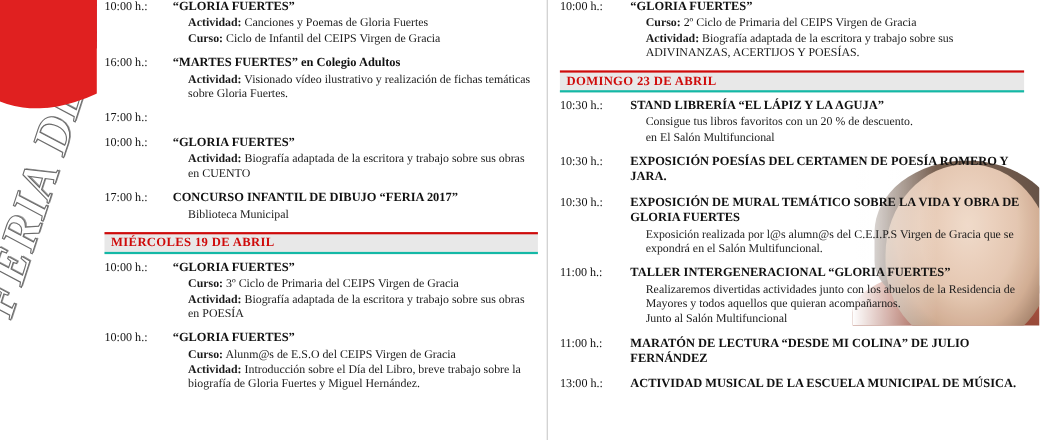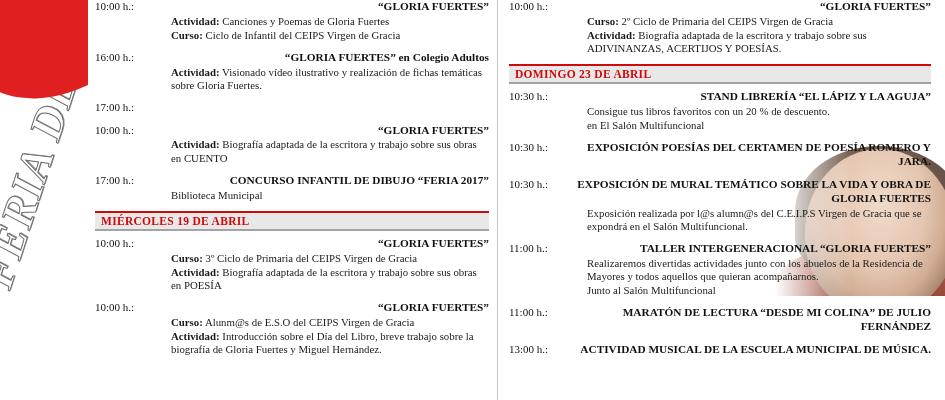--- a/index.html
+++ b/index.html
@@ -84,21 +84,21 @@
     position: absolute;
     left: 497px; top: 0;
     width: 1px; height: 400px;
     background: #c9c9c9;
   }
 
   
   .day-banner {
     background: #e8e8e8;
     border-top: 2px solid #cf0a0a;
-    border-bottom: 2px solid #a3a3a3;
+    border-bottom: 2px solid #14b8a6;
     color: #cf0a0a;
     font-weight: bold;
     font-size: 11.5px;
     letter-spacing: .3px;
     padding: 2px 6px;
     margin: 7px 0 6px 0;
   }
 
   
   .entry {
@@ -117,21 +117,20 @@
     padding-top: 0px;
   }
   .entry .body {
     flex: 1 1 auto;
   }
   .e-title {
     font-weight: bold;
     font-size: 11.3px;
     color: #111;
     text-transform: none;
-    text-align: right;
   }
   .e-line {
     font-size: 10.8px;
     color: #1a1a1a;
     margin-top: 1px;
   }
   .e-line b, .lbl {
     font-weight: bold;
   }
   .indent1 { padding-left: 14px; }
@@ -193,21 +192,21 @@
           <div class="time">10:00 h.:</div>
           <div class="body">
             <div class="e-title">“GLORIA FUERTES”</div>
             <div class="e-line indent1"><span class="lbl">Actividad:</span> Canciones y Poemas de Gloria Fuertes</div>
             <div class="e-line indent1"><span class="lbl">Curso:</span> Ciclo de Infantil del CEIPS Virgen de Gracia</div>
           </div>
         </div>
         <div class="entry">
           <div class="time">16:00 h.:</div>
           <div class="body">
-            <div class="e-title">“GLORIA FUERTES” en Colegio Adultos</div>
+            <div class="e-title">“MARTES FUERTES” en Colegio Adultos</div>
             <div class="e-line indent1"><span class="lbl">Actividad:</span> Visionado vídeo ilustrativo y realización de fichas temáticas sobre Gloria Fuertes.</div>
           </div>
         </div>
         <div class="entry">
           <div class="time">17:00 h.:</div>
         </div>
         <div class="entry">
           <div class="time">10:00 h.:</div>
           <div class="body">
             <div class="e-title">“GLORIA FUERTES”</div>

